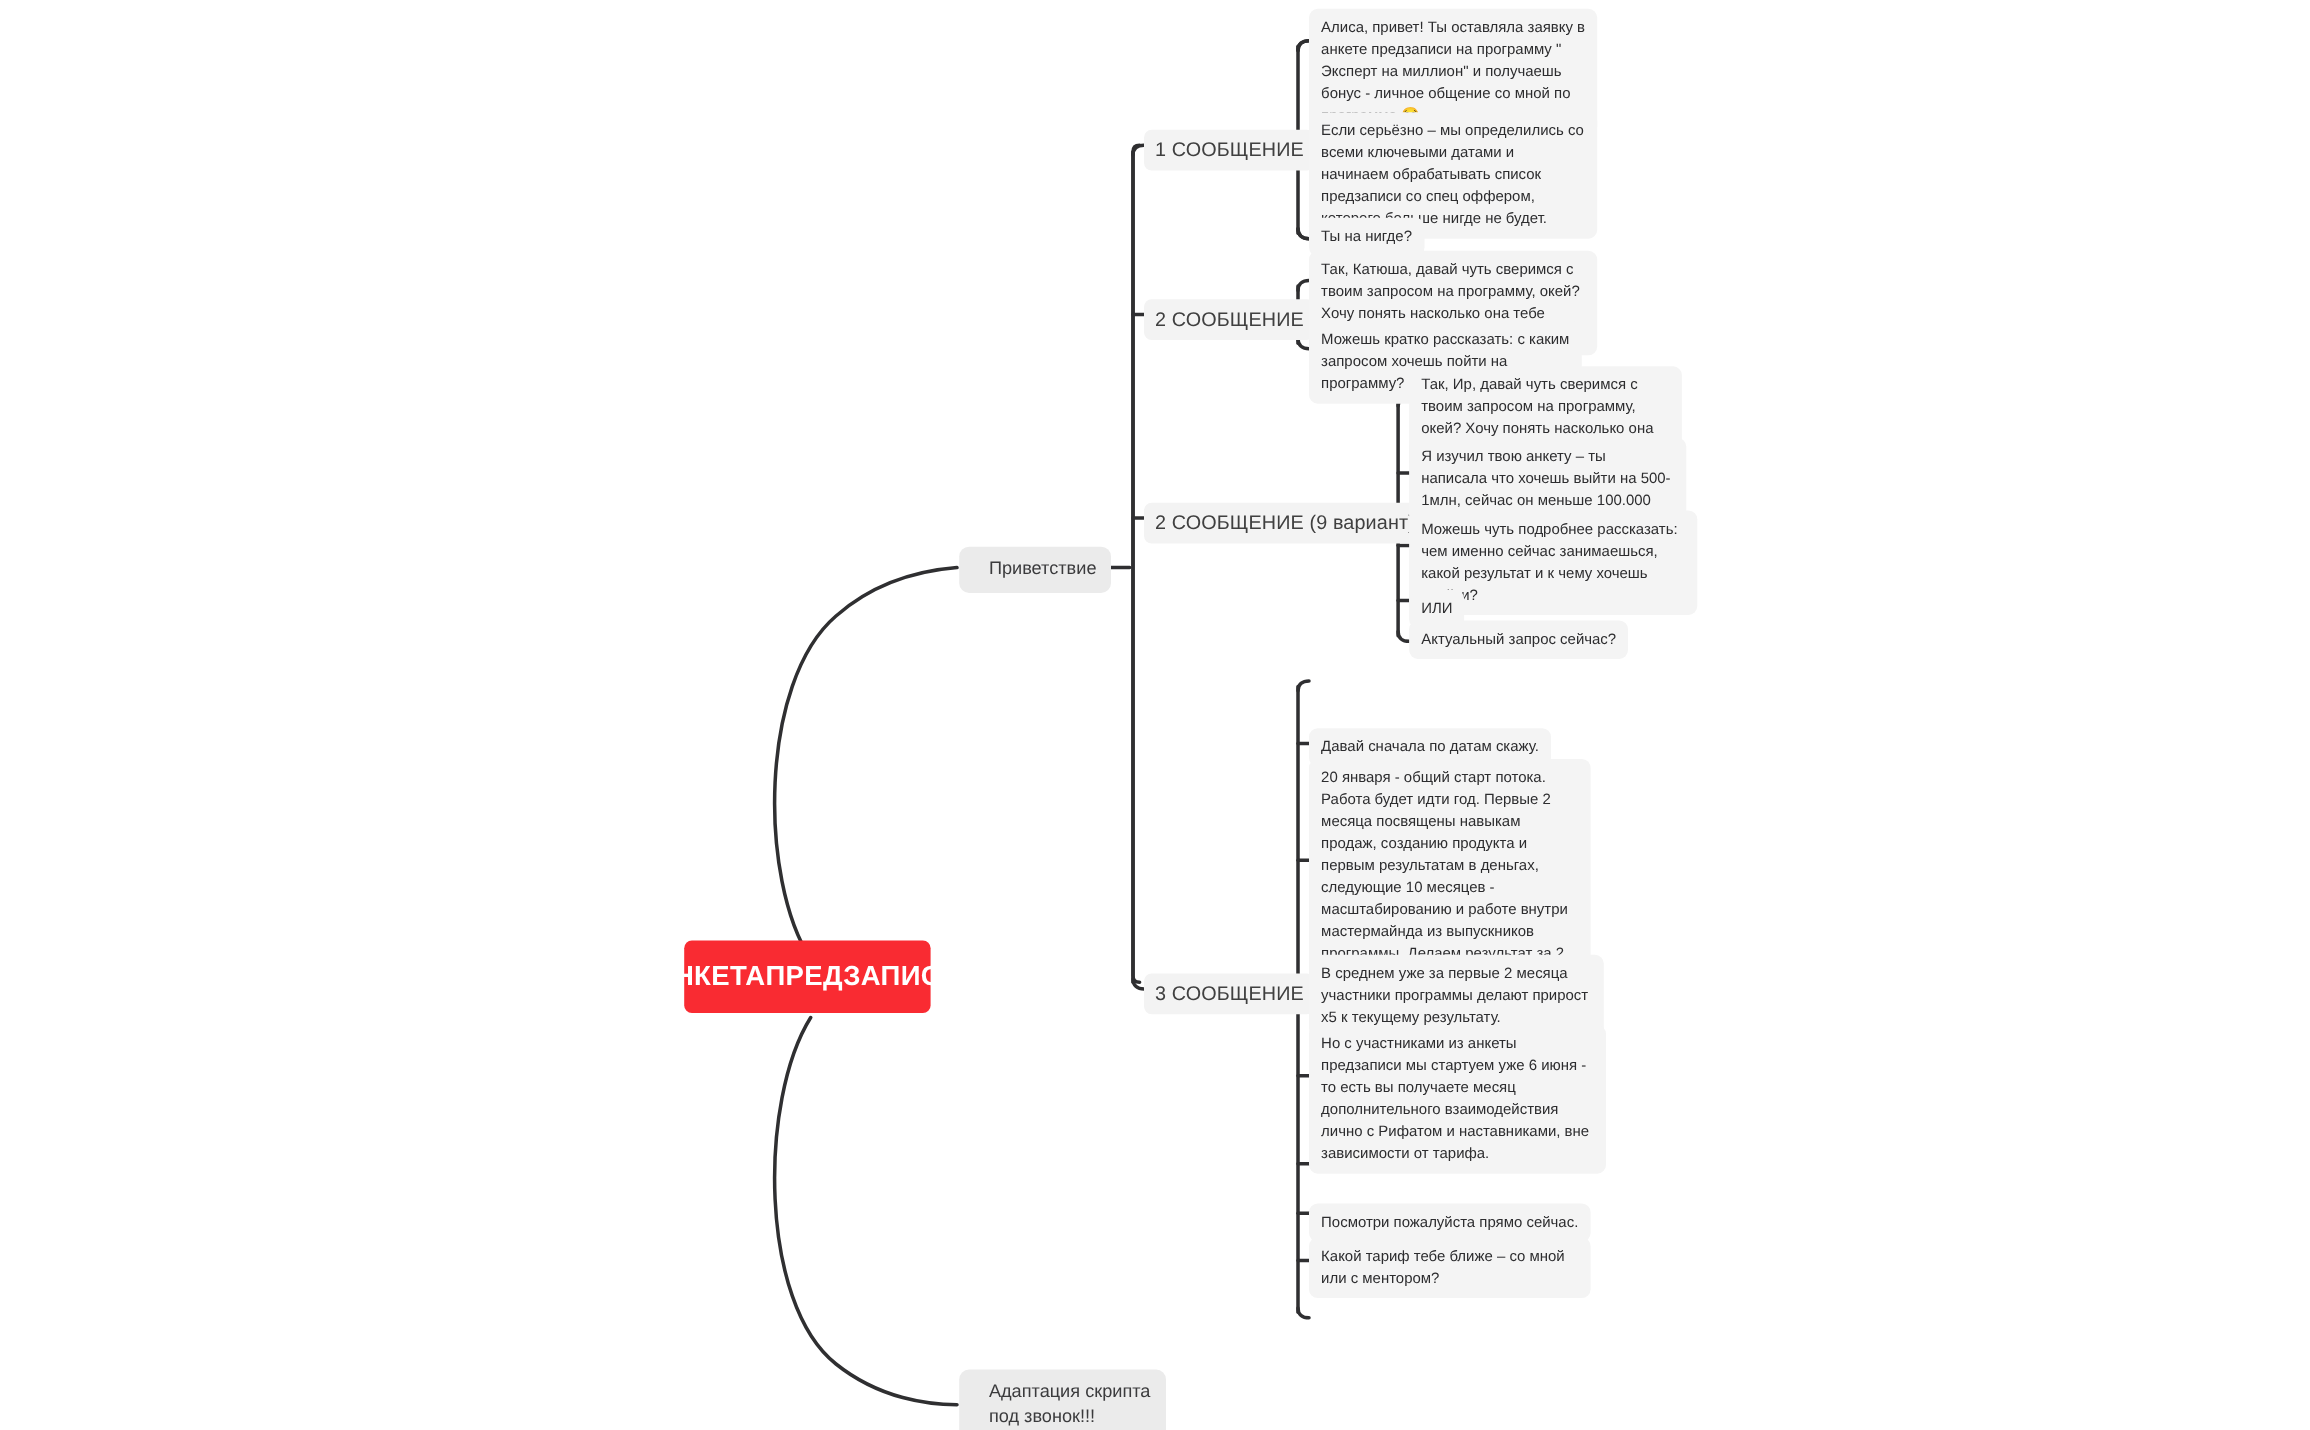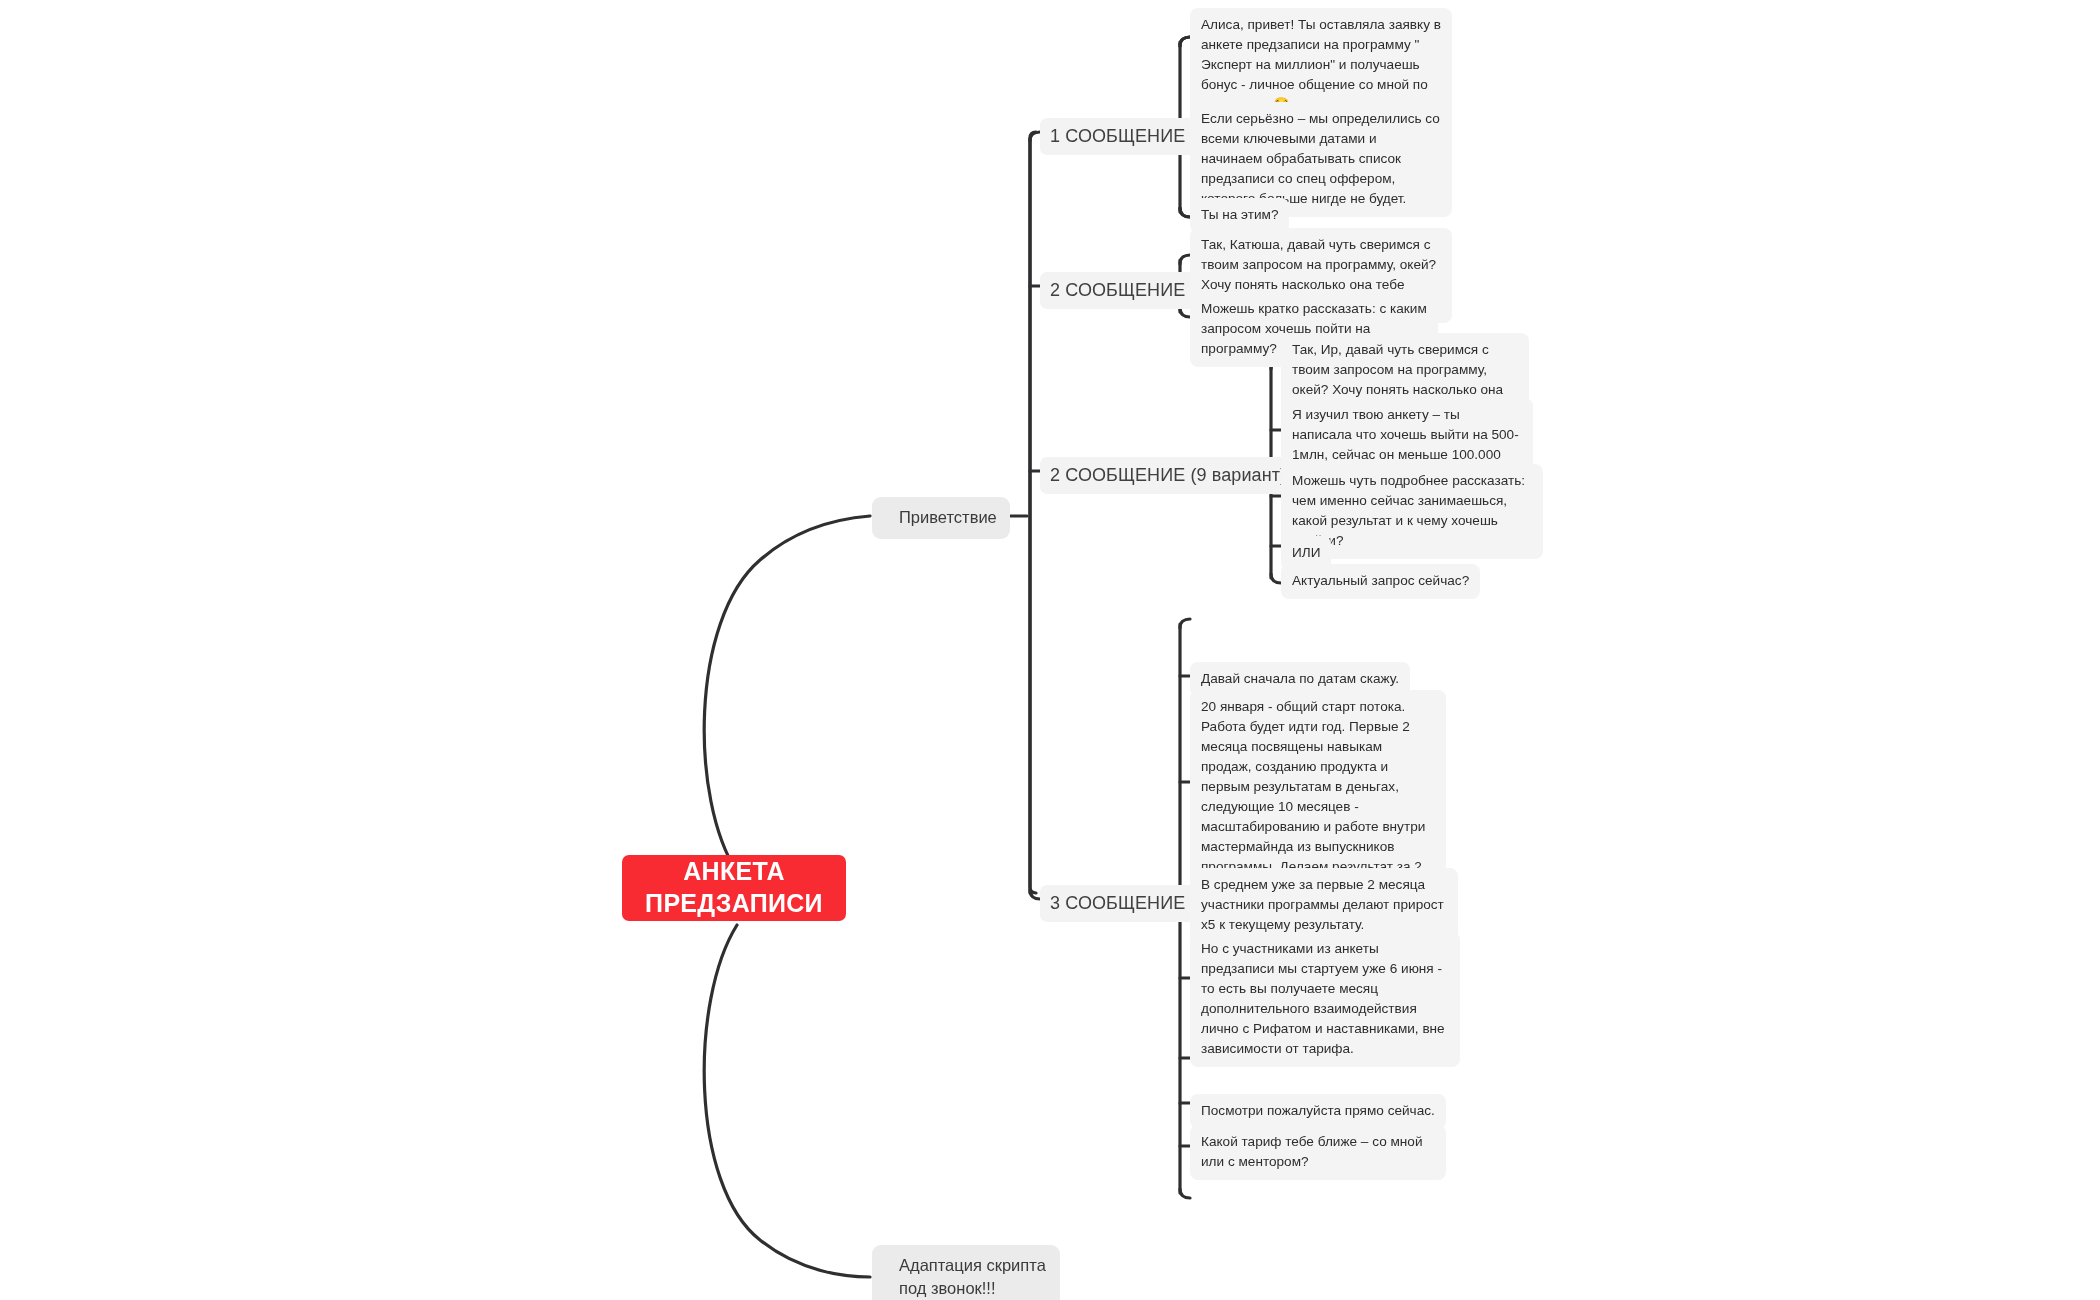--- a/index.html
+++ b/index.html
@@ -44,21 +44,21 @@
     background: #f92b32;
     border-radius: 7px;
     color: #ffffff;
     font-size: 25px;
     font-weight: bold;
     line-height: 1.28;
     letter-spacing: 0.3px;
     text-align: center;
     padding: 14px 18px 16px 18px;
     display: flex;
-    flex-direction: column;
+    flex-direction: row;
     align-items: center;
     justify-content: center;
   }
   .root-node .rl {
     display: block;
     white-space: nowrap;
   }
 
   
   .chip {
@@ -187,21 +187,21 @@
 
   <div class="node bubble" style="left:1190px; top:8px; width:262px;">
     <span>Алиса, привет! Ты оставляла заявку в анкете предзаписи на программу " Эксперт на миллион" и получаешь бонус - личное общение со мной по программе 😂</span>
   </div>
 
   <div class="node bubble" style="left:1190px; top:102px; width:262px;">
     <span>Если серьёзно – мы определились со всеми ключевыми датами и начинаем обрабатывать список предзаписи со спец оффером, которого больше нигде не будет.</span>
   </div>
 
   <div class="node bubble tight" style="left:1190px; top:198px;">
-    <span>Ты на этим?</span>
+    <span>Ты на нигде?</span>
   </div>
 
   <div class="node bubble" style="left:1190px; top:228px; width:262px;">
     <span>Так, Катюша, давай чуть сверимся с твоим запросом на программу, окей? Хочу понять насколько она тебе подойдёт.</span>
   </div>
 
   <div class="node bubble" style="left:1190px; top:292px; width:248px;">
     <span>Можешь кратко рассказать: с каким запросом хочешь пойти на программу?</span>
   </div>
 

